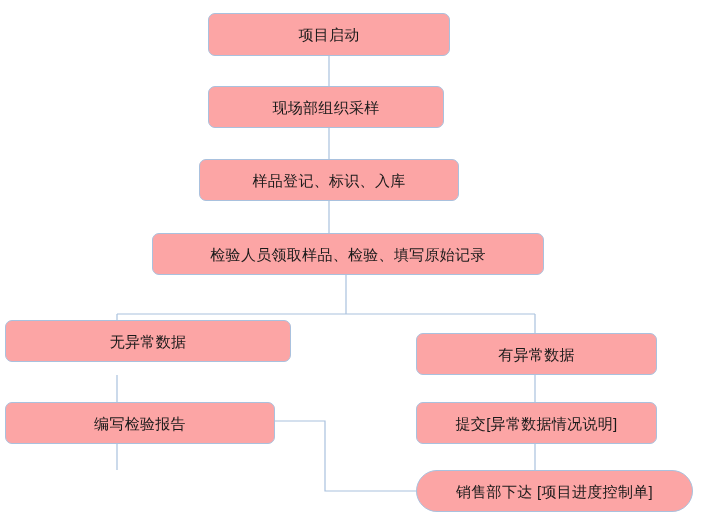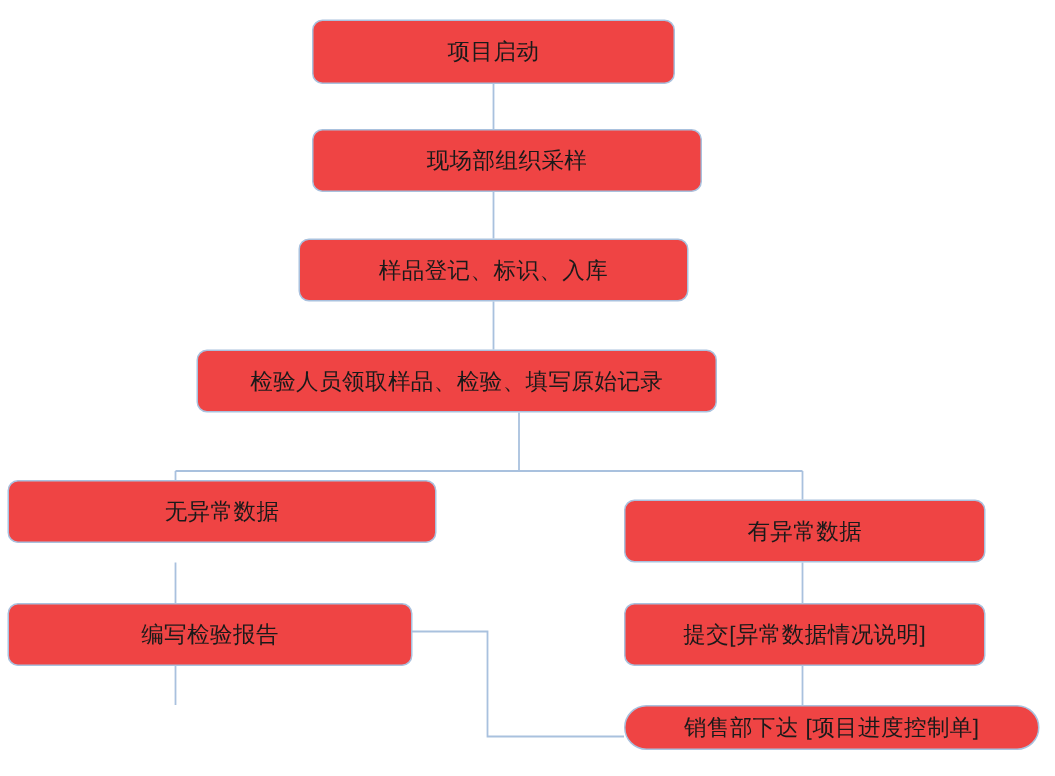--- a/index.html
+++ b/index.html
@@ -13,21 +13,21 @@
   #canvas {
     position: relative;
     width: 703px;
     height: 517px;
     background: #ffffff;
     overflow: hidden;
   }
   .node {
     position: absolute;
     box-sizing: border-box;
-    background: #ef4444;
+    background: #fca5a5;
     border: 1px solid #a9c1de;
     border-radius: 7px;
     display: flex;
     align-items: center;
     justify-content: center;
     color: #1a1a1a;
     font-size: 15px;
     letter-spacing: 0.3px;
     line-height: 1;
     white-space: nowrap;
@@ -76,46 +76,46 @@
     <polyline points="535,375 535,402"></polyline>
     <polyline points="535,444 535,470"></polyline>
     <polyline points="416,491 325,491 325,421 253,421"></polyline>
     <polyline class="arrowhead" points="261,416 252,421 261,426"></polyline>
   </svg>
 
   <div class="node" style="left:208px; top:13px; width:242px; height:43px;">
     <span class="node-label">项目启动</span>
   </div>
 
-  <div class="node" style="left:208px; top:86px; width:260px; height:42px;">
+  <div class="node" style="left:208px; top:86px; width:236px; height:42px;">
     <span class="node-label">现场部组织采样</span>
   </div>
 
   <div class="node" style="left:199px; top:159px; width:260px; height:42px;">
     <span class="node-label">样品登记、标识、入库</span>
   </div>
 
-  <div class="node" style="left:131px; top:233px; width:347px; height:42px;">
+  <div class="node" style="left:152px; top:233px; width:392px; height:42px;">
     <span class="node-label">检验人员领取样品、检验、填写原始记录</span>
   </div>
 
   <div class="node" style="left:5px; top:320px; width:286px; height:42px;">
     <span class="node-label">无异常数据</span>
   </div>
 
   <div class="node" style="left:416px; top:333px; width:241px; height:42px;">
     <span class="node-label">有异常数据</span>
   </div>
 
   <div class="node" style="left:5px; top:402px; width:270px; height:42px;">
     <span class="node-label">编写检验报告</span>
   </div>
 
   <div class="node" style="left:416px; top:402px; width:241px; height:42px;text-align:right;">
     <span class="node-label">提交[异常数据情况说明]</span>
   </div>
 
 
-  <div class="node" style="left:416px; top:470px; width:277px; height:30px;border-radius:21px;">
+  <div class="node" style="left:416px; top:470px; width:277px; height:42px;border-radius:21px;">
     <span class="node-label">销售部下达 [项目进度控制单]</span>
   </div>
 
 </div>
 
 </body></html>

